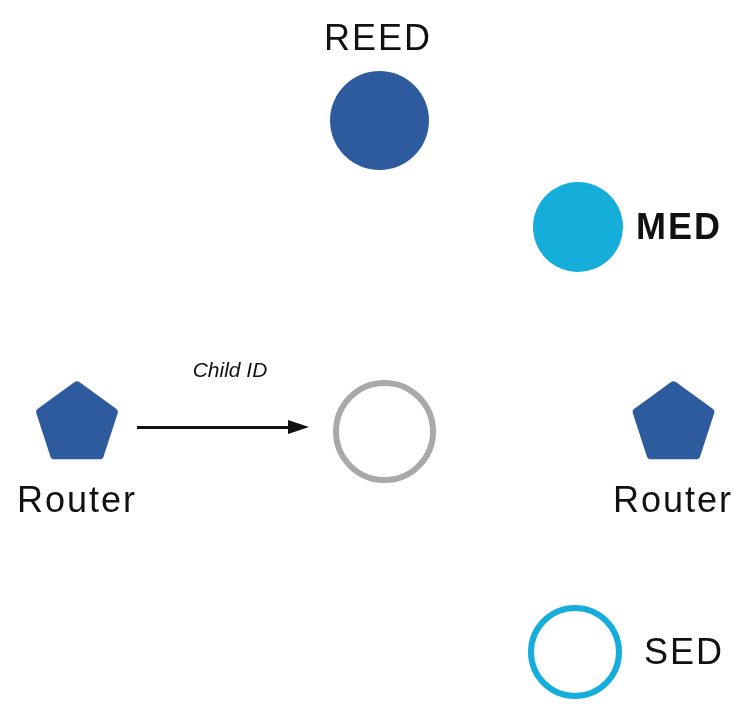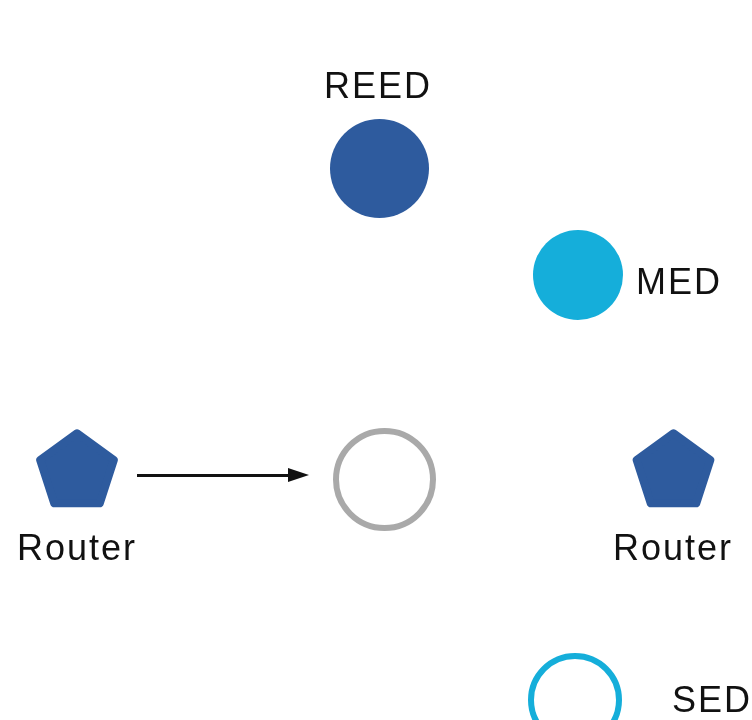--- a/index.html
+++ b/index.html
@@ -4,21 +4,21 @@
 <style>
   * { margin: 0; padding: 0; box-sizing: border-box; }
   html, body { background: #fff; }
   body {
     width: 752px; height: 720px;
     position: relative;
     font-family: "Liberation Sans", sans-serif;
     color: var(--ink, #111);
     overflow: hidden;
   }
-  .canvas { position: absolute; inset: 0; background: var(--background, #fff); margin-top: 48px; }
+  .canvas { position: absolute; inset: 0; background: var(--background, #fff); }
 
   .node-label {
     position: absolute;
     font-size: 36px;
     line-height: 40px;
     letter-spacing: 2px;
     color: var(--ink, #111);
     white-space: nowrap;
   }
   .center-text { text-align: center; }
@@ -61,41 +61,42 @@
 </style>
 </head>
 <body>
 
 <div class="canvas">
 
   <div class="node-label center-text" style="left:322px; top:18px; width:112px;">REED</div>
   <div class="circle filled-blue" style="left:330px; top:71px; width:99px; height:99px;"></div>
 
   <div class="circle filled-cyan" style="left:533px; top:182px; width:90px; height:90px;"></div>
-  <div class="node-label" style="left:636px; top:214px;">MED</div>
+  <div class="node-label" style="left:636px; top:207px;font-weight:bold;">MED</div>
 
   <div class="pentagon" style="left:31px; top:379px; width:92px; height:90px;">
     <svg viewBox="0 0 100 100" aria-hidden="true">
       <polygon points="50,7 90.9,36.7 75.3,84.8 24.7,84.8 9.1,36.7"></polygon>
     </svg>
   </div>
   <div class="node-label center-text" style="left:12px; top:480px; width:130px;">Router</div>
 
   <div class="arrow-label">
+    <div>Child ID</div>
   </div>
   <div class="arrow">
     <div class="shaft"></div>
     <div class="head"></div>
   </div>
 
   <div class="circle outline-gray" style="left:333px; top:380px; width:103px; height:103px;"></div>
 
   <div class="pentagon" style="left:627px; top:379px; width:93px; height:90px;">
     <svg viewBox="0 0 100 100" aria-hidden="true">
       <polygon points="50,7 90.9,36.7 75.3,84.8 24.7,84.8 9.1,36.7"></polygon>
     </svg>
   </div>
   <div class="node-label center-text" style="left:608px; top:480px; width:130px;">Router</div>
 
   <div class="circle outline-cyan" style="left:528px; top:605px; width:94px; height:94px;"></div>
-  <div class="node-label" style="left:672px; top:632px;">SED</div>
+  <div class="node-label" style="left:644px; top:632px;">SED</div>
 
 </div>
 
 </body></html>

